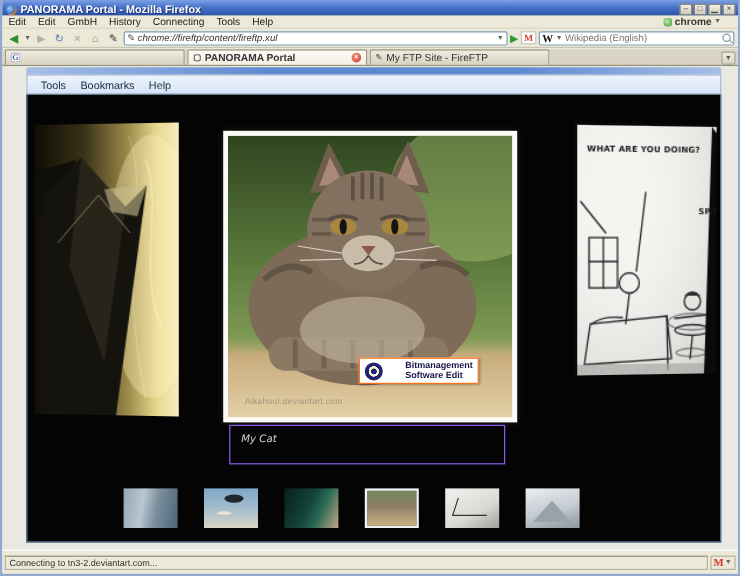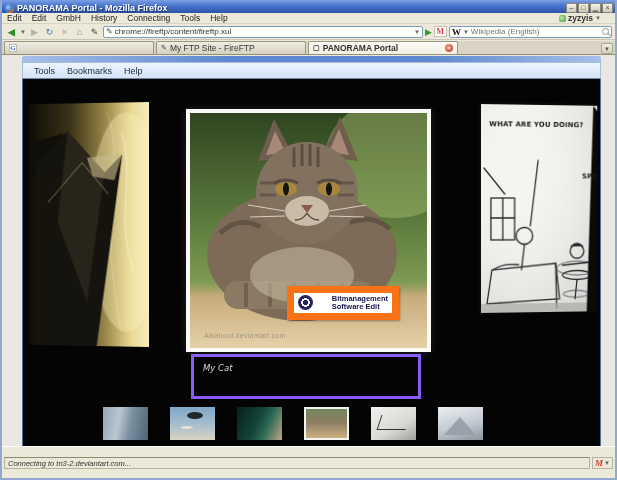--- a/index.html
+++ b/index.html
@@ -26,21 +26,21 @@
   .account { display:flex; align-items:center; gap:2px; padding-right:14px; font-weight:bold; color:#333; }
   .acct-dot { width:7px; height:7px; border-radius:2px; background:radial-gradient(circle at 40% 40%,#bfe8a0,#3f9b3f); }
   .caret { font-size:6px; color:#666; }
 
   
   .navbar { position:absolute; left:0; top:24px; right:0; height:16px; background:#ece9d8;
     border-bottom:1px solid #c9c5b4; display:flex; align-items:center; gap:2px; padding:0 3px; font-size:9px; }
   .navico { width:13px; text-align:center; line-height:14px; }
   .urlbox { height:12px; width:320px; background:#fff; border:1px solid #7f9db9; border-radius:2px;
     display:flex; align-items:center; padding:0 2px; gap:2px; }
-  .urlbox input { border:0; outline:0; flex:1; font-size:8px; color:#333; font-family:"Liberation Sans",sans-serif; background:transparent; }
+  .urlbox input { border:0; outline:0; flex:1; font-size:8px; color:#333; font-family:"Liberation Sans",sans-serif; background:transparent;font-style:italic; }
   .gobtn { color:#2f9b2f; font-size:9px; }
   .gmail { width:13px; height:11px; background:#fff; border:1px solid #c5c1b2; color:#d5463a; font-weight:bold;
     font-size:8px; line-height:10px; text-align:center; font-family:"Liberation Serif",serif; }
   .searchbox { height:12px; flex:1; background:#fff; border:1px solid #7f9db9; border-radius:2px;
     display:flex; align-items:center; padding:0 2px; gap:2px; }
   .w-ico { font-family:"Liberation Serif",serif; font-weight:bold; font-size:9px; color:#111; }
   .searchbox input { border:0; outline:0; flex:1; font-size:8px; color:#888; background:transparent; font-family:"Liberation Sans",sans-serif; }
   .mag { width:7px; height:7px; border:1.4px solid #8899aa; border-radius:50%; position:relative; flex:0 0 auto; }
   .mag::after { content:""; position:absolute; width:4px; height:1.4px; background:#8899aa; transform:rotate(45deg); right:-3px; bottom:-1px; }
 
@@ -72,35 +72,35 @@
     border:1px solid #51749e; border-top:none; overflow:hidden; }
 
   
   .art-left { position:absolute; left:3px; top:23px; width:123px; height:245px; overflow:hidden;
     transform:perspective(700px) rotateY(-6deg); transform-origin:right center; background:#000; }
   
   .catcard { position:absolute; left:163px; top:30px; width:245px; height:243px; background:#fbfaf6;
     padding:4px; box-shadow:0 0 8px rgba(255,255,255,.12); }
   .photo { position:relative; width:100%; height:100%; overflow:hidden; }
   .watermark { position:absolute; left:14px; bottom:9px; font-size:7px; color:#a2967e; letter-spacing:.3px; }
-  .logo-badge { position:absolute; right:28px; bottom:28px; background:#fff; border:7px solid #f97316;
-    display:flex; align-items:flex-start; gap:19px; padding:2px 4px; box-shadow:1px 1px 2px rgba(0,0,0,.35); }
+  .logo-badge { position:absolute; right:28px; bottom:28px; background:#fff; border:1px solid #f97316;
+    display:flex; align-items:flex-end; gap:19px; padding:2px 4px; box-shadow:1px 1px 2px rgba(0,0,0,.35); }
   .logo-ring { width:15px; height:15px; border-radius:50%; flex:0 0 auto;
     background:radial-gradient(circle,#22226e 0 22%, #f5f0da 24% 40%, #22226e 42% 100%); }
   .logo-lines { font-size:7.5px; font-weight:bold; color:#15154a; line-height:8px; white-space:nowrap; }
   
   .comic { position:absolute; right:0px; top:23px; width:121px; height:211px; background:#f4f4f1; overflow:hidden;
     transform:perspective(700px) rotateY(6deg); transform-origin:left center; border-left:2px solid #0a0a0a; border-top:2px solid #0a0a0a; }
   .comic-speech { position:absolute; top:16px; left:0; right:6px; text-align:center; font-size:7px;
     font-weight:bold; color:#181818; letter-spacing:.2px; font-family:"DejaVu Sans",sans-serif; }
   .comic-reply { position:absolute; top:68px; right:-3px; font-size:7px; font-weight:bold; color:#181818;
     font-family:"DejaVu Sans",sans-serif; }
 
   
-  .captionbox { position:absolute; left:168px; top:275px; width:230px; height:45px; border:3px solid #8b5cf6; }
+  .captionbox { position:absolute; left:168px; top:275px; width:230px; height:33px; border:1px solid #8b5cf6; }
   .caption-text { position:absolute; left:9px; top:6px; font-size:8.5px; font-style:italic; color:#d6d6d6;
     font-family:"DejaVu Sans",sans-serif; }
   .backlink { position:absolute; left:163px; top:313px; width:245px; text-align:center;
     font-size:11px; font-weight:bold; color:#2a7f7f; letter-spacing:.5px; }
 
   
   .thumbrow { position:absolute; left:80px; top:328px; display:flex; gap:22px; }
   .thumb { width:45px; height:33px; }
   .t1 { background:linear-gradient(100deg,#93a7b5 0%,#b9c7cf 35%,#7b909f 60%,#4f6576 100%); }
   .t2 { background:linear-gradient(180deg,#7fa7c8 0%,#a9bfcd 55%,#d9d3c3 100%); position:relative; }
@@ -109,22 +109,22 @@
   .t3 { background:linear-gradient(115deg,#08201b 0%,#14443a 45%,#2a6a55 65%,#c2a582 100%); }
   .t4 { background:linear-gradient(180deg,#74875c 0%,#8b7d63 45%,#cdb183 100%); border:2px solid #f2f2f2; }
   .t5 { background:linear-gradient(150deg,#f0f0ee 0%,#d9d9d6 60%,#9fa09d 100%); position:relative; }
   .t5::after { content:""; position:absolute; left:8px; top:8px; width:28px; height:14px;
     border-left:1.5px solid #333; border-bottom:1.5px solid #333; transform:skewX(-18deg); }
   .t6 { background:linear-gradient(165deg,#eceef0 0%,#c3cad1 55%,#8d959d 100%); position:relative; }
   .t6::after { content:""; position:absolute; left:6px; top:10px; width:0; height:0;
     border-left:16px solid transparent; border-right:16px solid transparent; border-bottom:18px solid #99a2aa; }
 
   
-  .statusbar { position:absolute; left:0; right:0; bottom:0; height:32px; background:#ece9d8;
-    border-top:1px solid #fff; display:flex; align-items:center; gap:2px; padding:1px 2px;font-style:italic; }
+  .statusbar { position:absolute; left:0; right:0; bottom:0; height:20px; background:#ece9d8;
+    border-top:1px solid #fff; display:flex; align-items:center; gap:2px; padding:1px 2px; }
   .statusfield { flex:1; height:12px; border:1px solid #b5b2a2; border-top-color:#8c8a7a; background:#ece9d8;
     font-size:7.5px; color:#333; padding:1px 3px; white-space:nowrap; overflow:hidden; }
   .mailcell { height:12px; border:1px solid #b5b2a2; display:flex; align-items:center; padding:0 2px; gap:1px; }
   .m-ico { color:#cf3a28; font-weight:bold; font-size:9px; font-family:"Liberation Serif",serif; }
 </style>
 </head>
 <body>
 
 <div id="win">
 
@@ -143,21 +143,21 @@
     <span class="mitem">Edit</span>
     <span class="mitem">Edit</span>
     <span class="mitem">GmbH</span>
     <span class="mitem">History</span>
     <span class="mitem">Connecting</span>
     <span class="mitem">Tools</span>
     <span class="mitem">Help</span>
     <span class="spacer"></span>
     <span class="account">
       <span class="acct-dot"></span>
-      <span>zyzyis</span>
+      <span>chrome</span>
       <span class="caret">▼</span>
     </span>
   </div>
 
   <div class="navbar">
     <span class="navico" style="color:#2f8f2f;font-weight:bold;">◀</span>
     <span class="caret">▼</span>
     <span class="navico" style="color:#b3b0a2;">▶</span>
     <span class="navico" style="color:#4a7ab8;">↻</span>
     <span class="navico" style="color:#b3b0a2;font-weight:bold;">×</span>
@@ -175,28 +175,28 @@
       <span class="caret">▼</span>
       <input placeholder="Wikipedia (English)" style="">
       <span class="mag"></span>
     </span>
   </div>
 
   <div class="tabbar">
     <div class="tab">
       <span class="g-ico">G</span>
     </div>
-    <div class="tab">
-      <span class="tico">✎</span>
-      <span class="label">My FTP Site - FireFTP</span>
-    </div>
     <div class="tab active">
       <span class="tico">▢</span>
       <span class="label">PANORAMA Portal</span>
       <span class="tclose">×</span>
+    </div>
+    <div class="tab">
+      <span class="tico">✎</span>
+      <span class="label">My FTP Site - FireFTP</span>
     </div>
     <span class="alltabs">▼</span>
   </div>
 
   <div class="page">
     <div class="apppanel">
       <div class="pstrip"></div>
       <div class="pmenu">
         <span class="pitem">Tools</span>
         <span class="pitem">Bookmarks</span>

